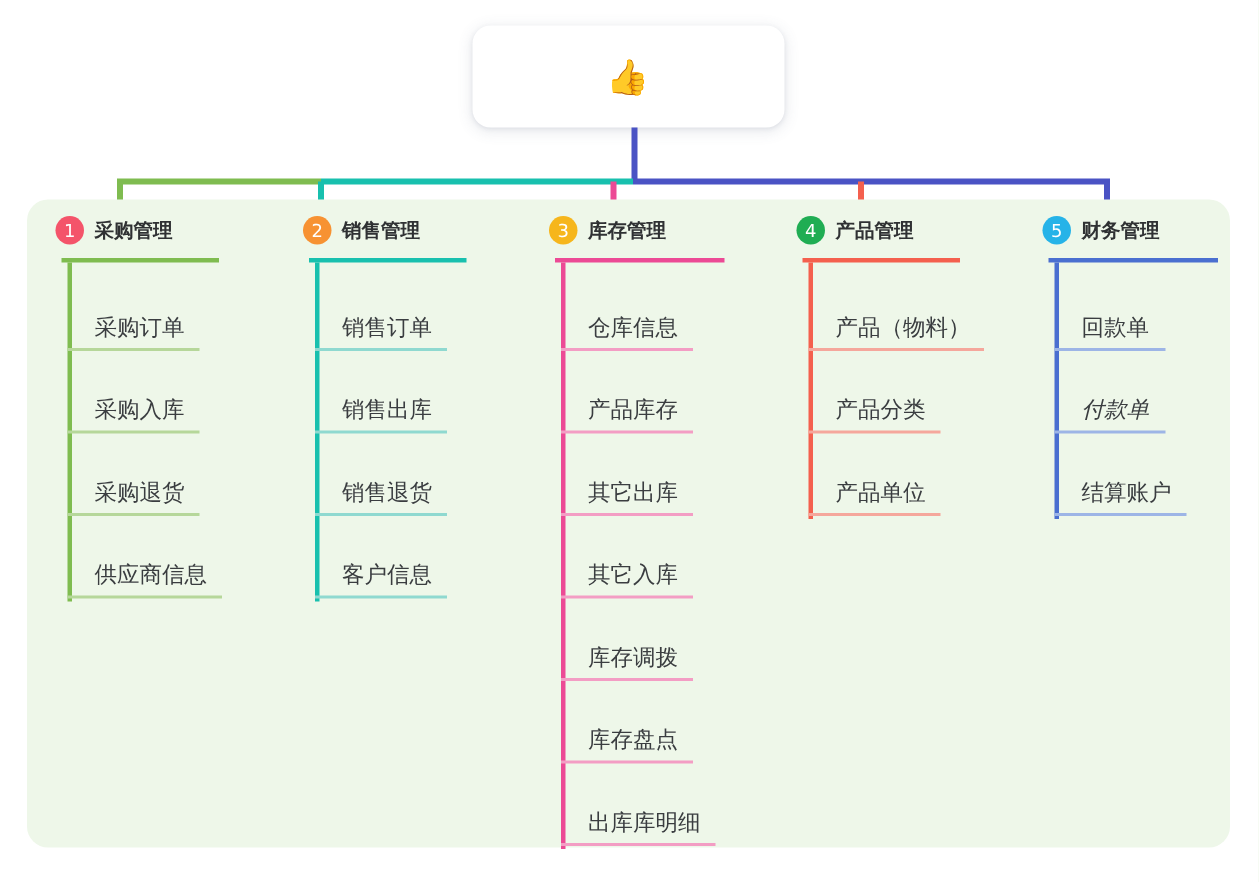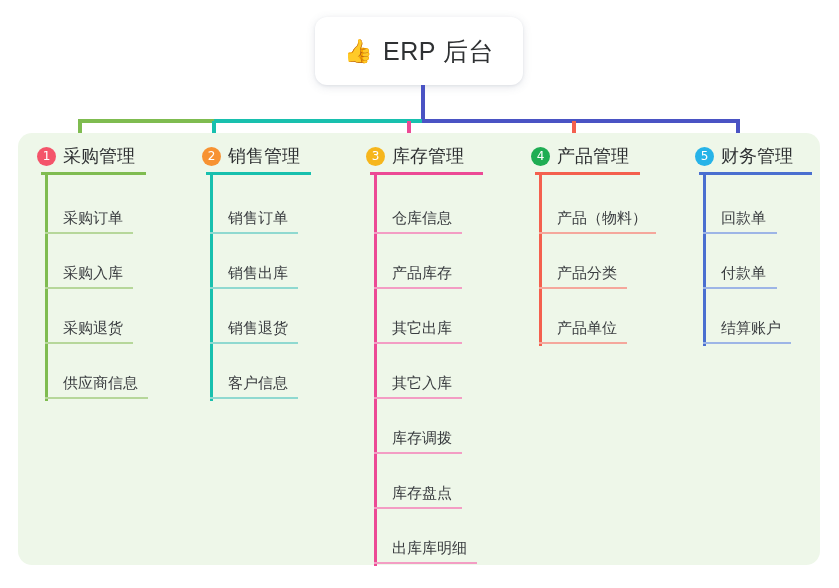--- a/index.html
+++ b/index.html
@@ -64,21 +64,21 @@
   }
   .badge{
     width:19px;height:19px;border-radius:50%;
     color:#fff;font-size:12px;
     display:flex;align-items:center;justify-content:center;
     flex:0 0 auto;
     font-family:"DejaVu Sans",sans-serif;
     line-height:1;
   }
   .head-text{
-    font-size:18px;color:#2f3133;font-weight:400;
+    font-size:13px;color:#2f3133;font-weight:700;
   }
   .head-rule{
     position:absolute;left:4px;top:39px;height:3px;
   }
   .spine{
     position:absolute;left:8px;width:3px;
   }
   .leaf{
     position:absolute;left:8px;
   }
@@ -91,21 +91,20 @@
   }
 </style>
 </head>
 <body>
 
 <div id="stage">
 
   <div class="root-node">
     <div class="root-label">
       <span class="thumb-icon">👍</span>
-      <span>ERP 后台</span>
     </div>
   </div>
 
   <div class="conn v-root"></div>
 
   <div id="bus-layer">
       <div class="hbar" style="left: 78px; width: 136px; background: rgb(127, 188, 80);"></div>
       <div class="hbar" style="left: 214px; width: 208px; background: rgb(24, 192, 174);"></div>
       <div class="hbar" style="left: 422px; width: 318px; background: rgb(74, 83, 196);"></div>
       <div class="vdrop" style="left: 78px; height: 44px; background: rgb(127, 188, 80);"></div>
@@ -225,21 +224,21 @@
           <div class="col-head">
             <span class="badge" style="background: rgb(38, 179, 232);">5</span>
             <span class="head-text">财务管理</span>
           </div>
           <div class="head-rule" style="background: rgb(74, 111, 208); width: 113px;"></div>
           <div class="spine" style="background: rgb(74, 111, 208); top: 42px; height: 171px;"></div>
           <div class="leaf" style="top: 71px; width: 74px; height: 30px;">
             <span class="leaf-text">回款单</span>
             <div class="leaf-rule" style="background: rgb(157, 181, 230); width: 74px;"></div>
           </div>
-          <div class="leaf" style="top: 126px; width: 74px; height: 30px;">
+          <div class="leaf" style="top: 126px; width: 74px; height: 30px; font-style: italic;">
             <span class="leaf-text">付款单</span>
             <div class="leaf-rule" style="background: rgb(157, 181, 230); width: 74px;"></div>
           </div>
           <div class="leaf" style="top: 181px; width: 88px; height: 30px;">
             <span class="leaf-text">结算账户</span>
             <div class="leaf-rule" style="background: rgb(157, 181, 230); width: 88px;"></div>
           </div>
         </div>
       </div>
   </div>

